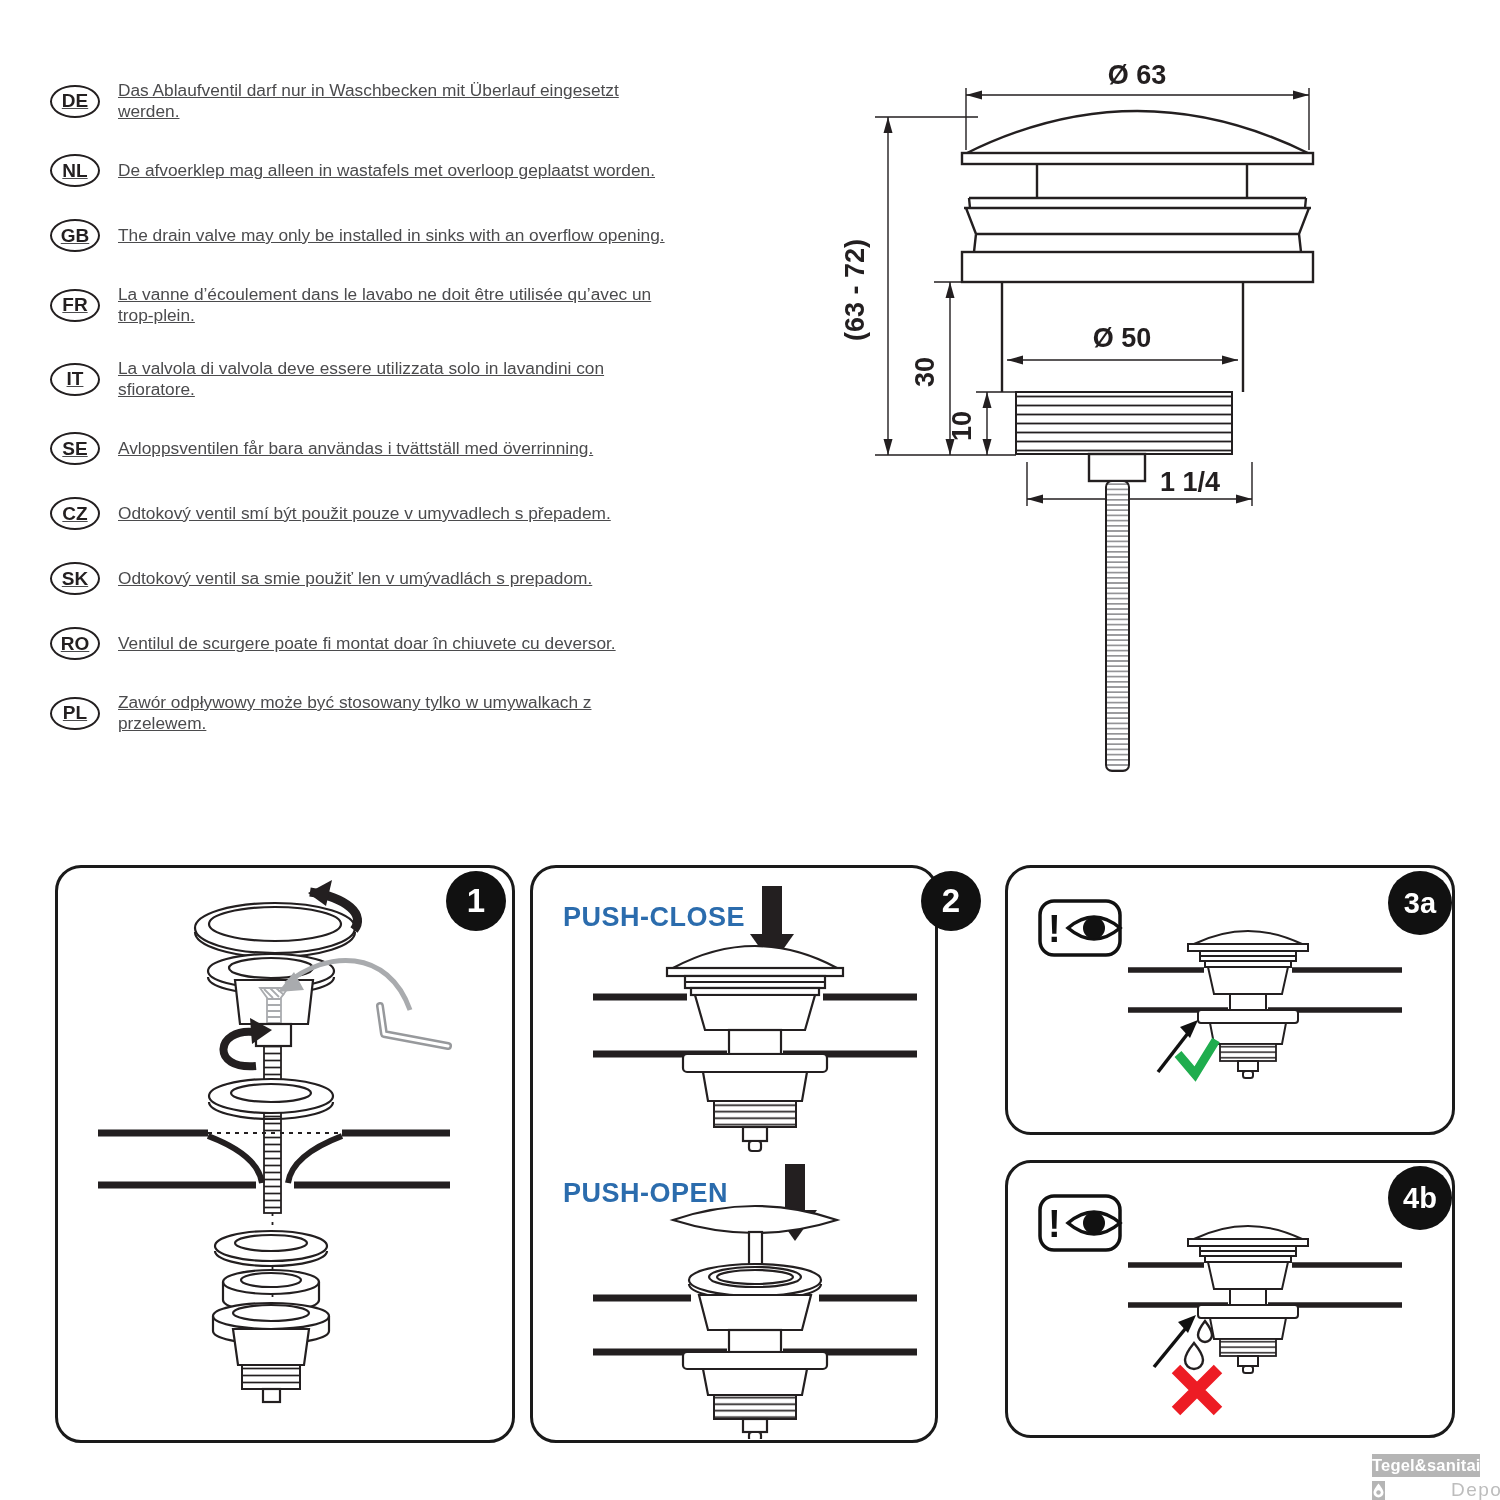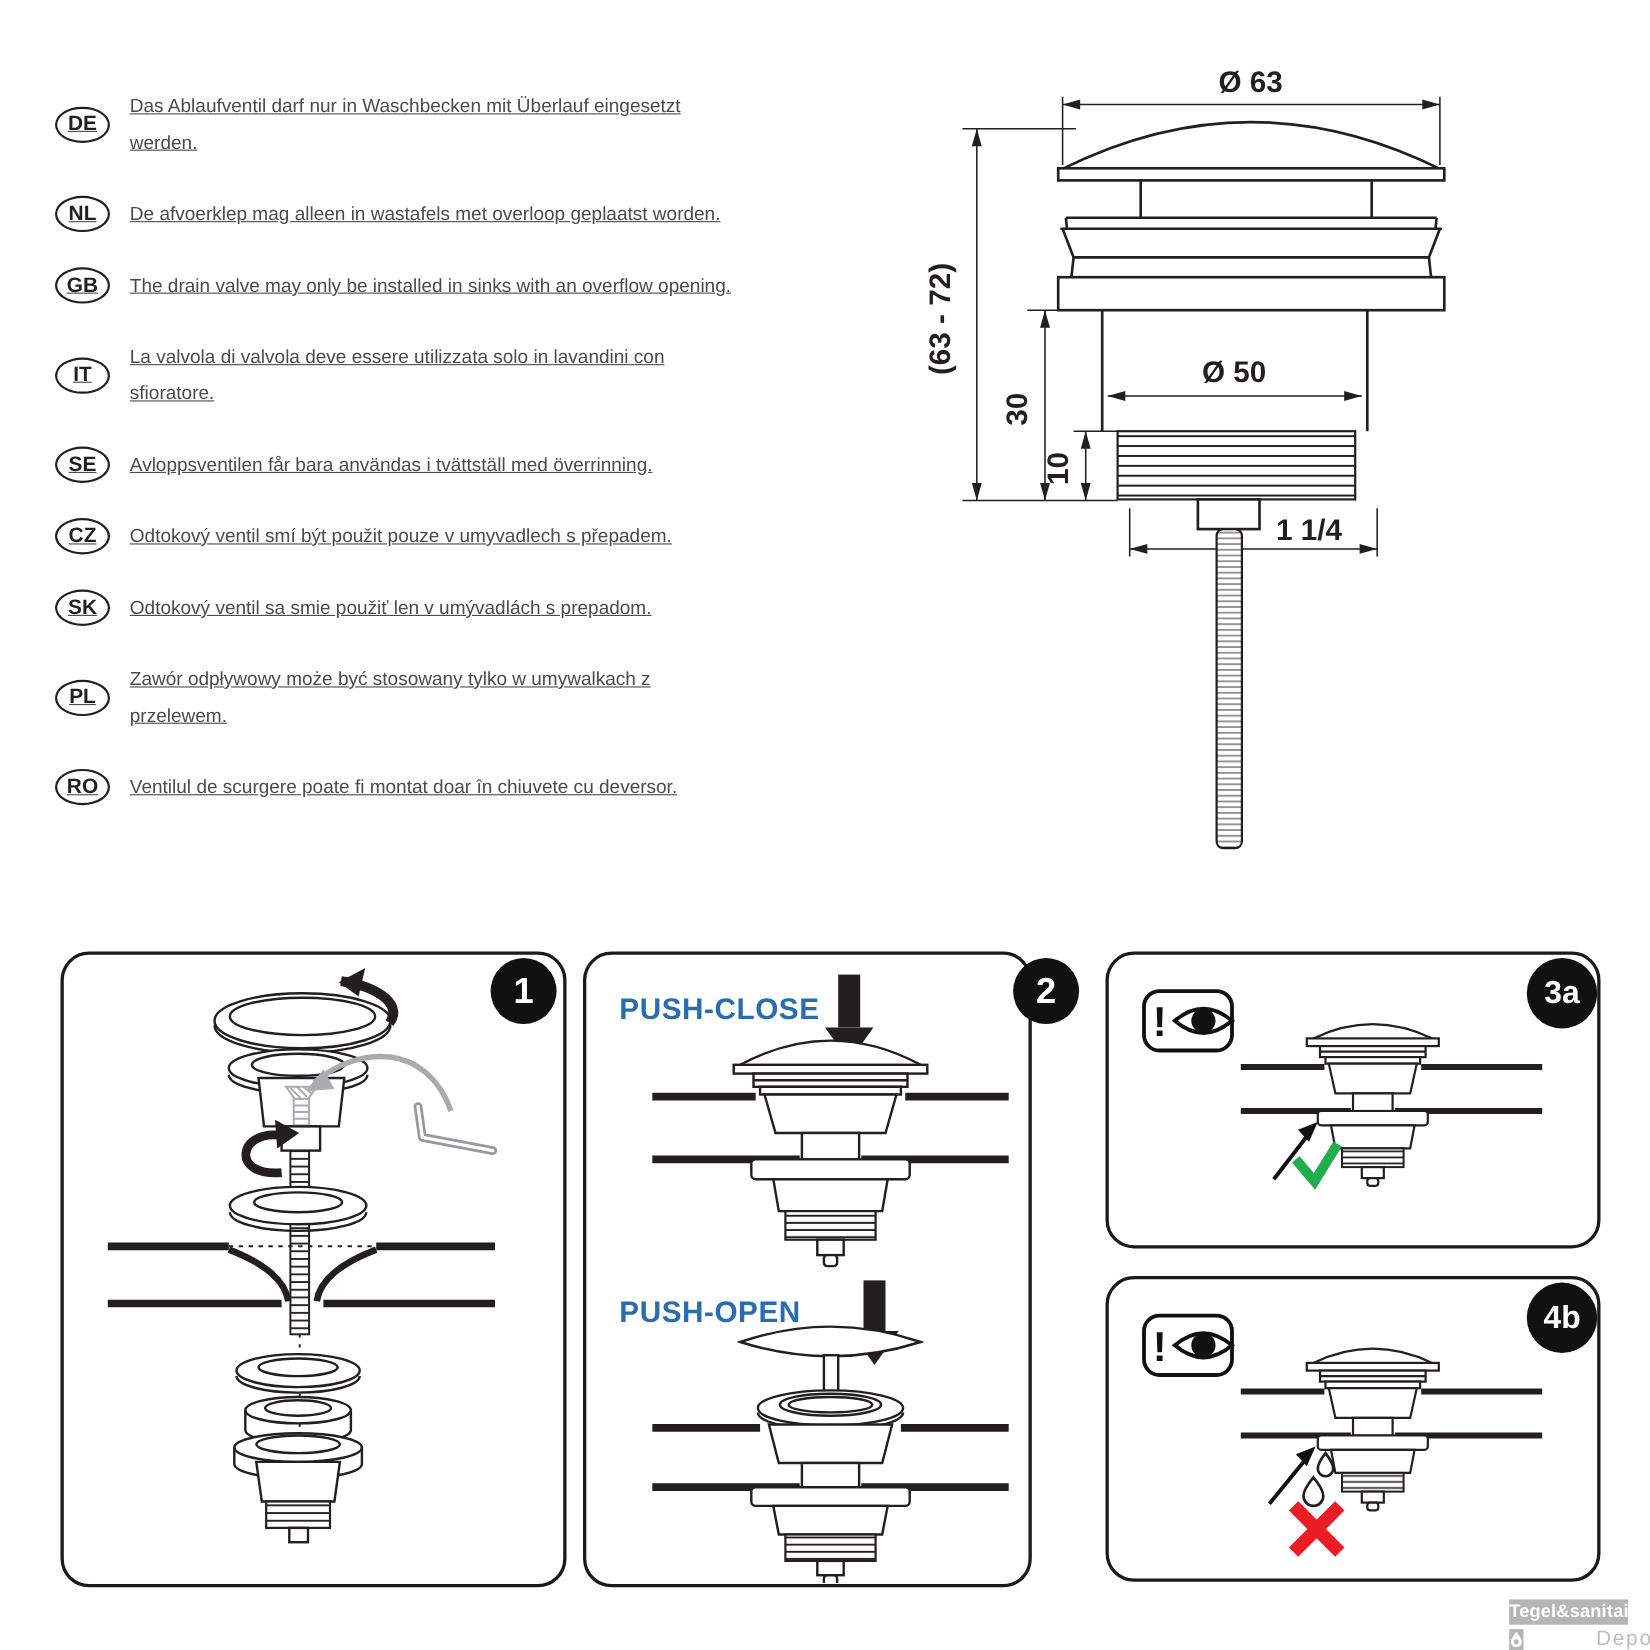--- a/index.html
+++ b/index.html
@@ -5,21 +5,21 @@
   html,body{margin:0;padding:0;background:#fff;}
   .sheet{position:relative;width:1500px;height:1500px;background:#fff;overflow:hidden;
          font-family:"Liberation Sans",sans-serif;color:#4b4b4d;}
   
   .languages{position:absolute;left:50px;top:80px;width:680px;display:flex;
              flex-direction:column;gap:32px;text-decoration:underline;}
   .lang-row{display:flex;align-items:center;gap:18px;}
   .lang-badge{flex:0 0 auto;min-width:50px;height:33px;border:2.5px solid #231f20;
               border-radius:50%;display:flex;align-items:center;justify-content:center;
               font-size:19px;font-weight:bold;color:#231f20;box-sizing:border-box;}
-  .lang-text{font-size:17.3px;line-height:33px;width:565px;color:#4b4b4d;}
+  .lang-text{font-size:17.3px;line-height:21px;width:565px;color:#4b4b4d;}
   
   .techdraw{position:absolute;left:830px;top:50px;}
   .dim{font-family:"Liberation Sans",sans-serif;font-size:27px;font-weight:600;fill:#231f20;}
   
   .panel{position:absolute;border:3.5px solid #1a1a1a;border-radius:26px;background:#fff;
          box-sizing:border-box;}
   .p1{left:55px;top:865px;width:460px;height:578px;}
   .p2{left:530px;top:865px;width:408px;height:578px;}
   .p3a{left:1005px;top:865px;width:450px;height:270px;}
   .p3b{left:1005px;top:1160px;width:450px;height:278px;}
@@ -52,42 +52,46 @@
     </div>
     <div class="lang-row">
       <div class="lang-badge">NL</div>
       <div class="lang-text">De afvoerklep mag alleen in wastafels met overloop geplaatst worden.</div>
     </div>
     <div class="lang-row">
       <div class="lang-badge">GB</div>
       <div class="lang-text">The drain valve may only be installed in sinks with an overflow opening.</div>
     </div>
     <div class="lang-row">
+      <div class="lang-badge">FR</div>
+      <div class="lang-text">La vanne d’écoulement dans le lavabo ne doit être utilisée qu’avec un trop-plein.</div>
+    </div>
+    <div class="lang-row">
       <div class="lang-badge">IT</div>
       <div class="lang-text">La valvola di valvola deve essere utilizzata solo in lavandini con sfioratore.</div>
     </div>
     <div class="lang-row">
       <div class="lang-badge">SE</div>
       <div class="lang-text">Avloppsventilen får bara användas i tvättställ med överrinning.</div>
     </div>
     <div class="lang-row">
       <div class="lang-badge">CZ</div>
       <div class="lang-text">Odtokový ventil smí být použit pouze v umyvadlech s přepadem.</div>
     </div>
     <div class="lang-row">
       <div class="lang-badge">SK</div>
       <div class="lang-text">Odtokový ventil sa smie použiť len v umývadlách s prepadom.</div>
     </div>
     <div class="lang-row">
+      <div class="lang-badge">RO</div>
+      <div class="lang-text">Ventilul de scurgere poate fi montat doar în chiuvete cu deversor.</div>
+    </div>
+    <div class="lang-row">
       <div class="lang-badge">PL</div>
       <div class="lang-text">Zawór odpływowy może być stosowany tylko w umywalkach z przelewem.</div>
-    </div>
-    <div class="lang-row">
-      <div class="lang-badge">RO</div>
-      <div class="lang-text">Ventilul de scurgere poate fi montat doar în chiuvete cu deversor.</div>
     </div>
   </div>
 
   <svg class="techdraw" width="560" height="740" viewBox="0 0 560 740">
     <defs>
       <pattern id="thrC" width="12" height="9" patternUnits="userSpaceOnUse">
         <rect width="12" height="9" fill="#fff"></rect>
         <path d="M0,4.5 H12" stroke="#231f20" stroke-width="1.8"></path>
       </pattern>
       <pattern id="thrF" width="10" height="5.2" patternUnits="userSpaceOnUse">

